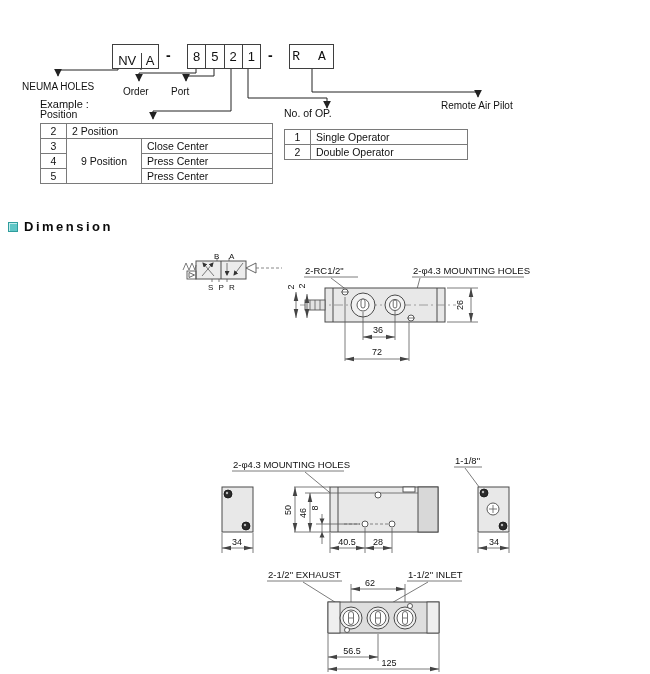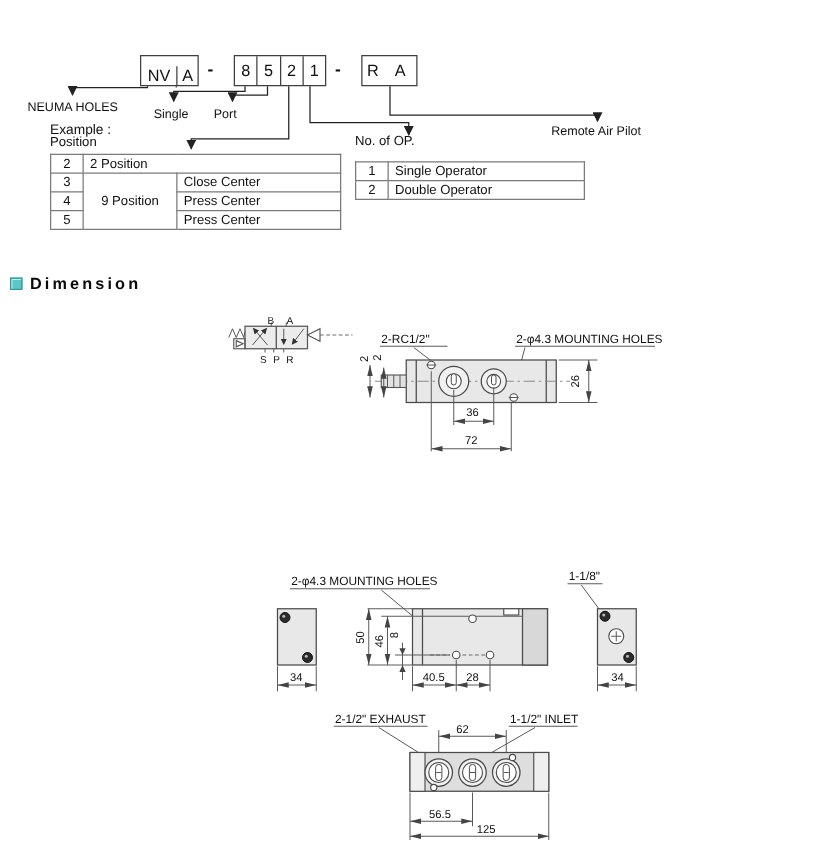--- a/index.html
+++ b/index.html
@@ -254,26 +254,26 @@
     <span class="code-cell bl" style="width:16px;">A</span>
   </div>
   <div class="abs sep" style="left:166px;top:47px;">-</div>
   <div class="abs code-box" style="left:187px;top:44px;width:72px;">
     <span class="code-cell" style="width:18px;">8</span>
     <span class="code-cell bl" style="width:18px;">5</span>
     <span class="code-cell bl" style="width:18px;">2</span>
     <span class="code-cell bl" style="width:18px;">1</span>
   </div>
   <div class="abs sep" style="left:268px;top:47px;">-</div>
-  <div class="abs code-box" style="left:289px;top:44px;width:43px;">
+  <div class="abs code-box" style="left:289px;top:44px;width:43px;font-family:Liberation Mono, monospace;">
     <span class="code-cell" style="width:43px;letter-spacing:5px;">R A</span>
   </div>
 
   <div class="abs small-lbl" style="left:22px;top:81px;">NEUMA HOLES</div>
-  <div class="abs small-lbl" style="left:123px;top:86px;">Single</div>
+  <div class="abs small-lbl" style="left:123px;top:86px;">Order</div>
   <div class="abs small-lbl" style="left:171px;top:86px;">Port</div>
   <div class="abs small-lbl" style="left:427px;top:100px;padding-left:14px;">Remote Air Pilot</div>
 
   <div class="abs tbl-title" style="left:40px;top:108px;">Position</div>
   <table class="abs" style="left:40px;top:123px;">
     <tbody>
         <tr>
       <td class="c w25">2</td>
       <td colspan="2">2 Position</td>
     </tr>

